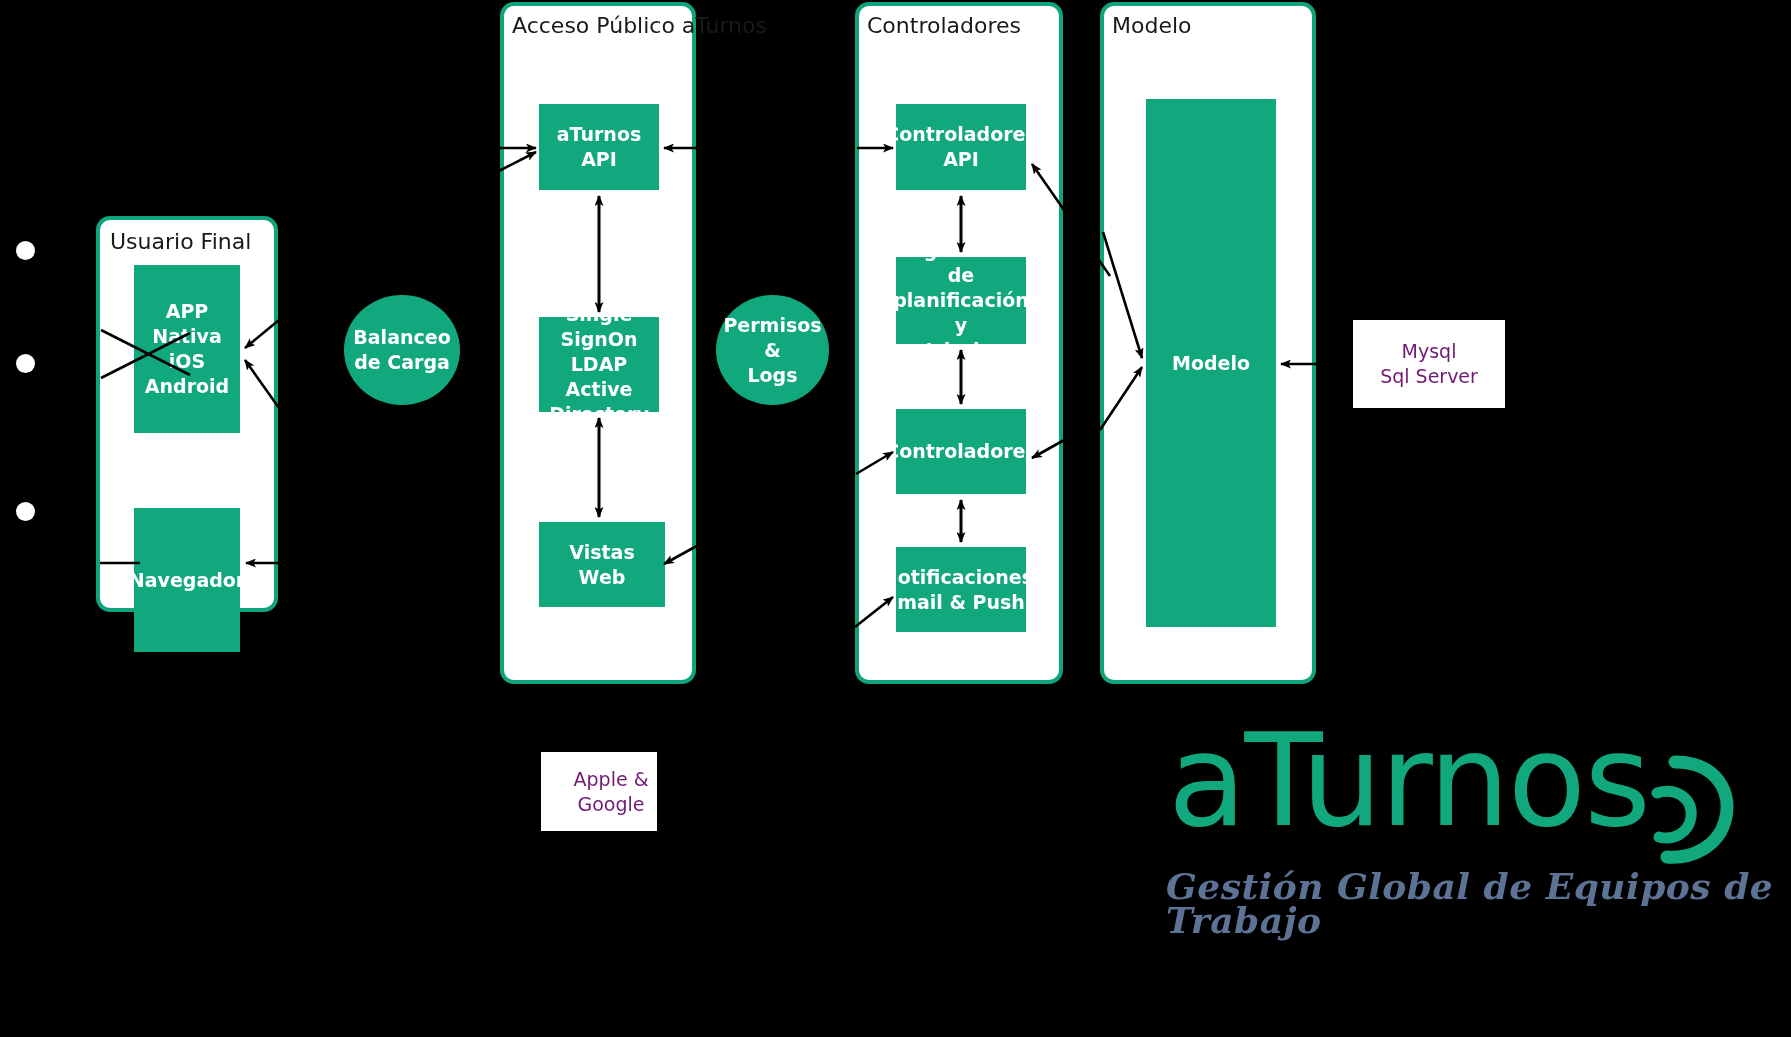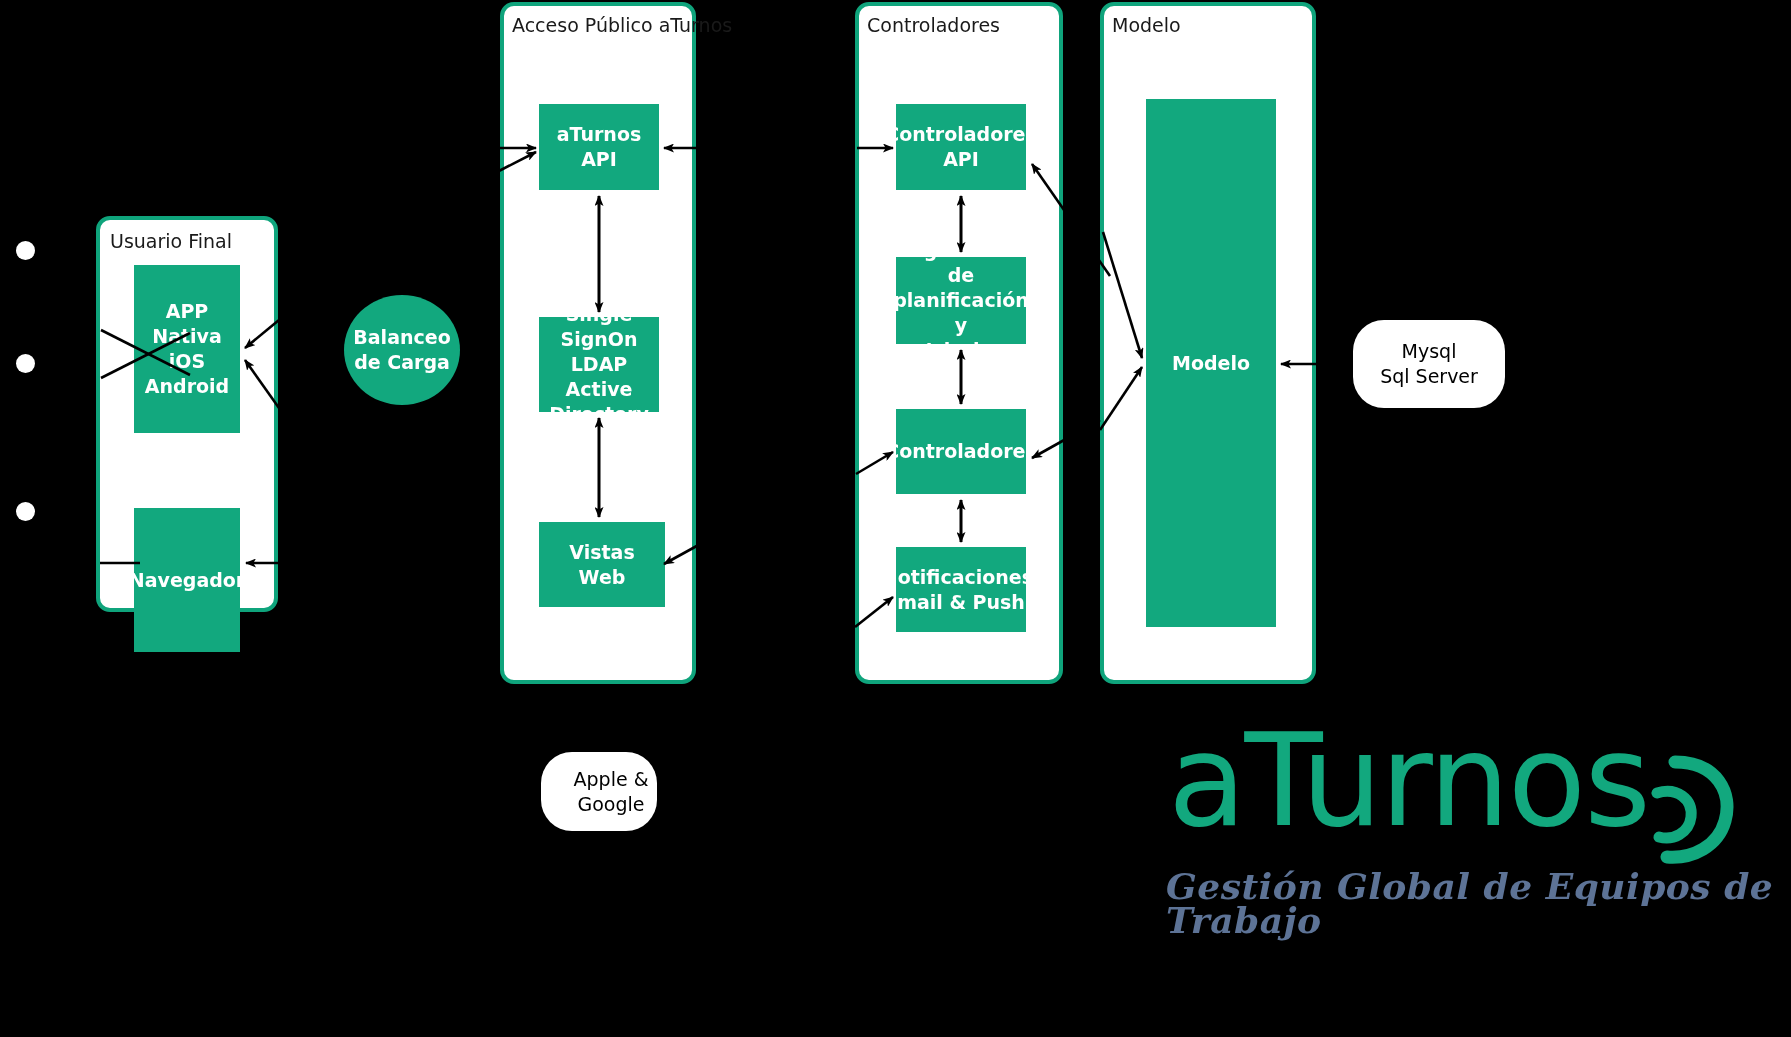--- a/index.html
+++ b/index.html
@@ -3,38 +3,38 @@
 <meta charset="utf-8">
 <style>
   html,body{margin:0;padding:0;background:#000;}
   body{width:1791px;height:1037px;position:relative;overflow:hidden;
        font-family:"DejaVu Sans","Liberation Sans",sans-serif;}
   #stage{position:absolute;left:0;top:0;width:1791px;height:1037px;background:#000;}
 
   
   .group{position:absolute;background:#ffffff;border:4px solid #0fa47c;border-radius:14px;
          box-sizing:border-box;}
-  .group-title{position:absolute;color:#1a1a1a;font-size:19px;line-height:19px;
+  .group-title{position:absolute;color:#1a1a1a;font-size:22px;line-height:19px;
                font-family:"DejaVu Sans","Liberation Sans",sans-serif;white-space:nowrap;}
 
   
   .node{position:absolute;background:#12a87e;color:#ffffff;font-weight:bold;
         display:flex;align-items:center;justify-content:center;text-align:center;
         font-size:19px;line-height:25px;box-sizing:border-box;padding:4px 24px;
         white-space:pre-line;}
 
   
   .ellipse{position:absolute;background:#12a87e;color:#fff;font-weight:bold;border-radius:50%;
            display:flex;align-items:center;justify-content:center;text-align:center;
            font-size:19px;line-height:25px;white-space:pre-line;box-sizing:border-box;}
 
   
-  .wbox{position:absolute;background:#ffffff;color:#000000;
+  .wbox{position:absolute;background:#ffffff;color:#701a75;
         display:flex;align-items:center;justify-content:center;text-align:center;
-        font-size:19px;line-height:25px;white-space:pre-line;box-sizing:border-box;border-radius:31px;}
+        font-size:19px;line-height:25px;white-space:pre-line;box-sizing:border-box;}
 
   
   .dot{position:absolute;width:19px;height:19px;border-radius:50%;background:#ffffff;}
 
   
   #arrows{position:absolute;left:0;top:0;width:1791px;height:1037px;pointer-events:none;}
 
   
   #logo{position:absolute;left:1150px;top:717px;width:640px;height:200px;}
   .logo-word{position:absolute;left:18px;top:0px;color:#12a87e;
@@ -69,20 +69,22 @@
     <div class="group-title" style="left:8px;top:10px;">Acceso Público aTurnos</div>
   </div>
   <div class="node" style="left:539px;top:104px;width:120px;height:86px;">aTurnos API</div>
   <div class="node" style="left:539px;top:317px;width:120px;height:95px;">Single SignOn
 LDAP
 Active
 Directory</div>
   <div class="node" style="left:539px;top:522px;width:126px;height:85px;">Vistas
 Web</div>
 
+  <div class="ellipse" style="left:716px;top:295px;width:113px;height:110px;">Permisos &amp;
+Logs</div>
 
   <div class="group" style="left:855px;top:2px;width:208px;height:682px;">
     <div class="group-title" style="left:8px;top:10px;">Controladores</div>
   </div>
   <div class="node" style="left:896px;top:104px;width:130px;height:86px;">Controladores
 API</div>
   <div class="node" style="left:896px;top:257px;width:130px;height:87px;">Algoritmos de
 planificación y
 restricciones</div>
   <div class="node" style="left:896px;top:409px;width:130px;height:85px;">Controladores</div>

